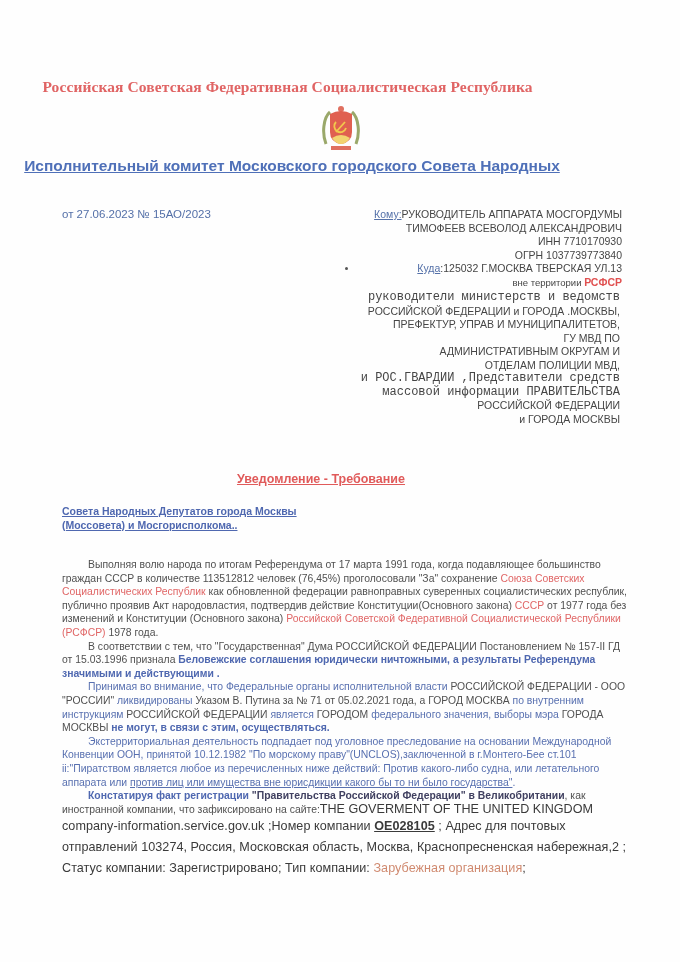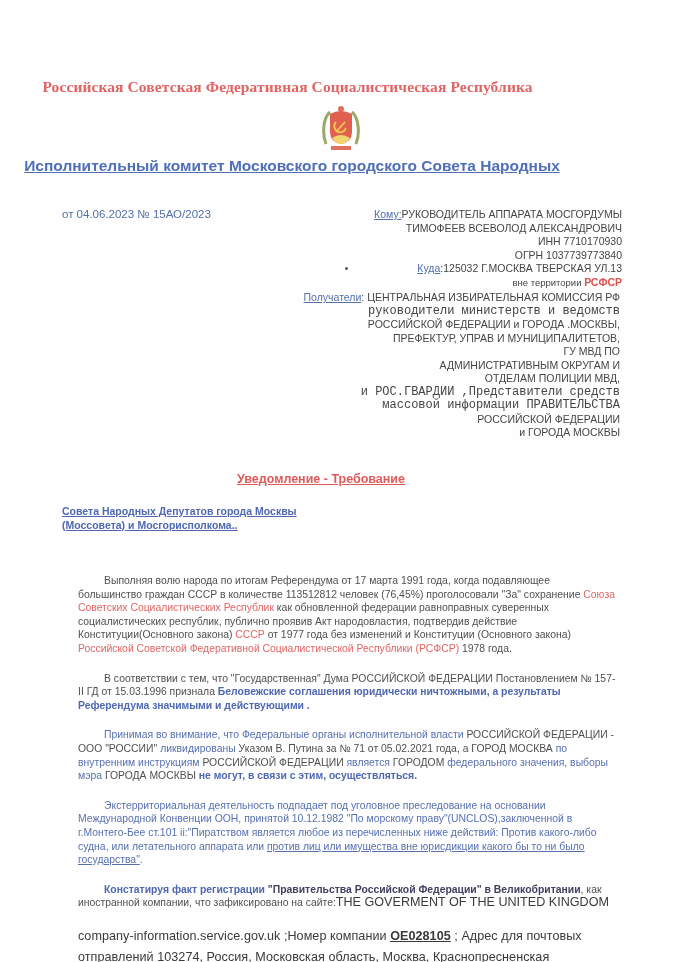--- a/index.html
+++ b/index.html
@@ -14,21 +14,21 @@
     .addressee { position: absolute; top: 208px; right: 58px; width: 330px; text-align: right; font-size: 10.5px; line-height: 13.5px; color: #454545; }
     .addressee .lbl { color: #5470a8; text-decoration: underline; }
     .addressee .red { color: #e05050; font-weight: bold; }
     .recipients { position: absolute; top: 291px; right: 60px; width: 360px; text-align: right; font-size: 10.5px; line-height: 13.5px; color: #454545; }
     .recipients .lbl { color: #5470a8; text-decoration: underline; }
     .recipients .small { font-size: 12px; font-family: Liberation Mono, monospace; }
     .dot { position: absolute; left: 345px; top: 267px; width: 3px; height: 3px; background: #555; border-radius: 50%; }
     .notice-title { position: absolute; top: 472px; left: 0; width: 612px; text-align: center; padding-left: 30px; box-sizing: border-box; font-weight: bold; font-size: 12.5px; color: #e05a5a; text-decoration: underline; }
     .subject { position: absolute; top: 505px; left: 62px; font-weight: bold; font-size: 10.5px; line-height: 13.5px; color: #4f68b0; text-decoration: underline; }
     .body { position: absolute; top: 558px; left: 62px; width: 570px; font-size: 10.4px; line-height: 13.6px; color: #505050; }
-    .body p { margin: 16px; text-indent: 26px; }
+    .body p { margin: 0; text-indent: 26px; }
     .red { color: #e06666; }
     .blue { color: #5870b0; }
     .bb { color: #4f68b0; font-weight: bold; }
     .ul { text-decoration: underline; color: #5870b0; }
     .calibri { font-size: 12.6px; line-height: 21px; color: #3a3a3a; text-indent: 0 !important; letter-spacing: 0.05px; }
     .calibri .num { font-weight: bold; text-decoration: underline; }
     .calibri .orange { color: #d08a70; }
   </style>
 </head>
 <body>
@@ -45,35 +45,34 @@
     <path d="M14 18 A6 6 0 1 0 24 24" stroke="#f2c94c" stroke-width="1.8" fill="none"></path>
     <line x1="14" y1="28" x2="23" y2="18" stroke="#f2c94c" stroke-width="1.8"></line>
     <path d="M10 34 Q19 28 28 34 Q24 40 19 40 Q14 40 10 34Z" fill="#f2d470"></path>
     <rect x="9" y="42" width="20" height="4" fill="#e07060"></rect>
   </svg>
 
   <div class="committee-title">
     <div class="u">Исполнительный комитет Московского городского Совета Народных</div>
   </div>
 
-  <div class="doc-ref">от 04.06.2023 № 15АО/2023</div>
+  <div class="doc-ref">от 27.06.2023 № 15АО/2023</div>
 
   <div class="addressee">
     <div><span class="lbl">Кому:</span><span>РУКОВОДИТЕЛЬ АППАРАТА МОСГОРДУМЫ</span></div>
     <div>ТИМОФЕЕВ ВСЕВОЛОД АЛЕКСАНДРОВИЧ</div>
     <div>ИНН 7710170930</div>
     <div>ОГРН 1037739773840</div>
     <div><span class="lbl">Куда</span><span>:125032 Г.МОСКВА ТВЕРСКАЯ УЛ.13</span></div>
     <div style="font-size:9.5px;"><span>вне территории </span><span class="red" style="font-size:10.5px;">РСФСР</span></div>
   </div>
 
   <div class="dot"></div>
 
   <div class="recipients">
-    <div><span class="lbl">Получатели</span><span>: ЦЕНТРАЛЬНАЯ ИЗБИРАТЕЛЬНАЯ КОМИССИЯ РФ</span></div>
     <div class="small">руководители министерств и ведомств</div>
     <div>РОССИЙСКОЙ ФЕДЕРАЦИИ  и  ГОРОДА .МОСКВЫ,</div>
     <div>ПРЕФЕКТУР, УПРАВ И МУНИЦИПАЛИТЕТОВ,</div>
     <div>ГУ МВД ПО</div>
     <div>АДМИНИСТРАТИВНЫМ ОКРУГАМ И</div>
     <div>ОТДЕЛАМ ПОЛИЦИИ МВД,</div>
     <div class="small">и РОС.ГВАРДИИ ,Представители средств</div>
     <div class="small">массовой информации ПРАВИТЕЛЬСТВА</div>
     <div>РОССИЙСКОЙ ФЕДЕРАЦИИ</div>
     <div>и ГОРОДА МОСКВЫ</div>

